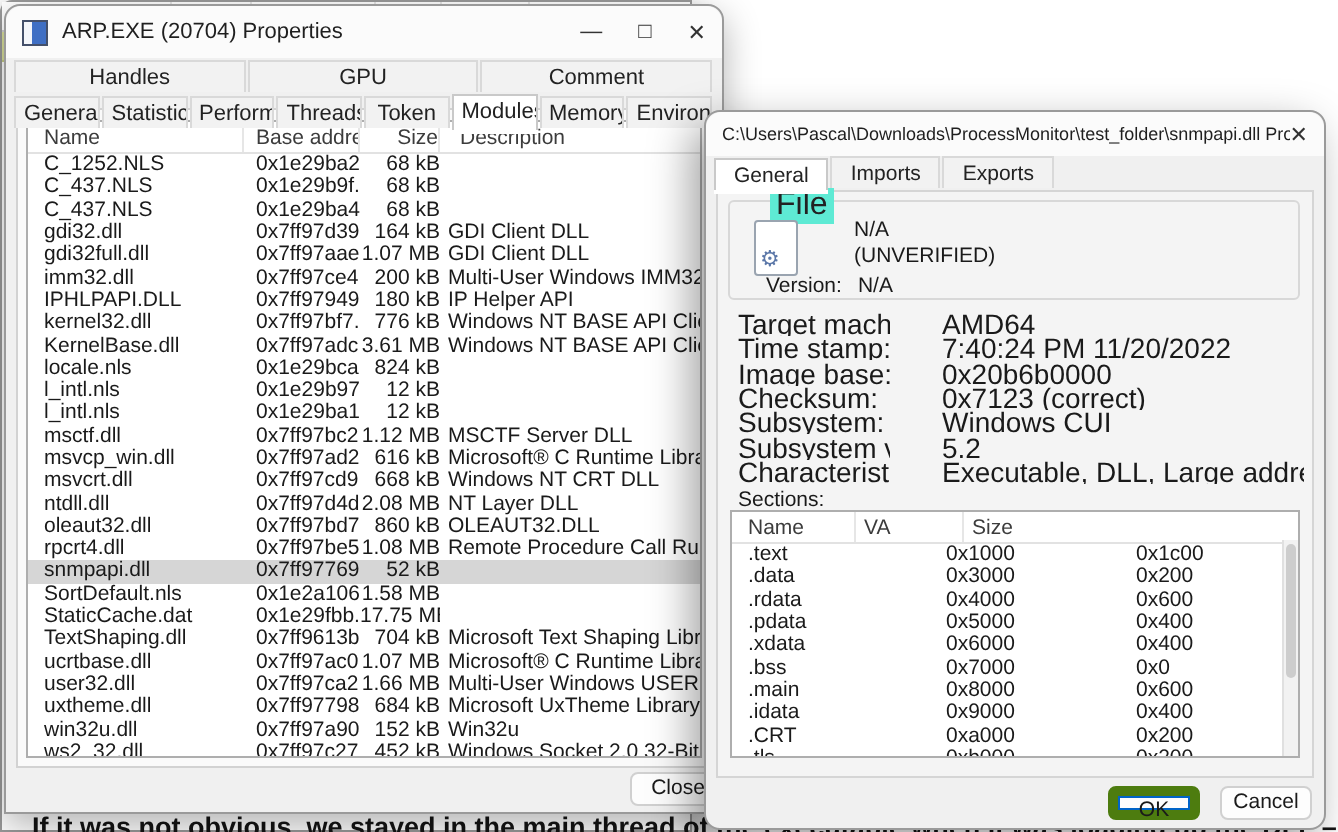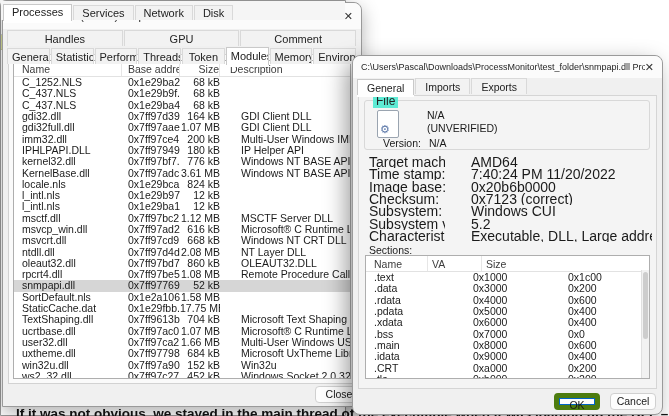--- a/index.html
+++ b/index.html
@@ -40,21 +40,21 @@
   .tcell { font-size:10.5px; color:#1a1a1a; white-space:nowrap; overflow:hidden; line-height:11px; }
 
   
   .mods-cols > :nth-child(1) { width:108px; padding-left:8px; }
   .mods-cols > :nth-child(2) { width:58px;  padding-left:6px; }
   .mods-cols > :nth-child(3) { width:40px;  justify-content:flex-end; text-align:right; }
   .mods-cols > :nth-child(4) { flex:1; padding-left:10px; border-right:none; }
   #modules-body .trow > :nth-child(1) { width:108px; padding-left:8px; }
   #modules-body .trow > :nth-child(2) { width:58px; padding-left:6px; }
   #modules-body .trow > :nth-child(3) { width:40px; text-align:right; }
-  #modules-body .trow > :nth-child(4) { flex:1; padding-left:21px; }
+  #modules-body .trow > :nth-child(4) { flex:1; padding-left:4px; }
 
   .btn { font-size:10.5px; background:#fdfdfd; border:1px solid #d0d0d0; border-radius:4px; text-align:center; color:#1a1a1a; }
   #close-btn { position:absolute; right:-2px; bottom:3px; width:48px; height:17px; line-height:15px; z-index:1; }
 
   
   #proc-win { left:370px; top:0; width:346px; height:416px; background:#ffffff; border:1px solid #9a9a9a; border-radius:6px 0 0 0; z-index:2; box-shadow:0 4px 12px rgba(0,0,0,.25); }
   #proc-tabs { padding:2px 2px 0 2px; background:#f5f5f5; }
   #proc-tabs .tab { height:15px; padding:1px 8px; }
   #proc-tabs .tab.active { height:17px; }
   .ph { display:flex; height:15px; border-bottom:1px solid #cfcfcf; background:#ffffff; }
@@ -77,21 +77,21 @@
 
   
   #dll-dlg { left:352px; top:55px; width:311px; height:360px; border-radius:8px; z-index:3; box-shadow:-6px 8px 22px rgba(0,0,0,.38); }
   #dll-dlg .titlebar { height:22px; border-radius:8px 8px 0 0; }
   #dll-dlg .title { font-size:9px; }
   #dll-tabs { margin-top:0; padding:0 4px; }
   #dll-tabs .tab { font-size:10.5px; height:16px; }
   #dll-panel { position:absolute; left:5px; right:5px; top:39px; bottom:25px; background:#f4f4f4; border:1px solid #d5d5d5; }
 
   .groupbox { position:absolute; left:5px; right:6px; top:4px; height:50px; border:1px solid #d8d8d8; border-radius:3px; }
-  .gb-label { position:absolute; top:-7px; left:8px; background:#5eead4; padding:0 3px; font-size:12px; color:#222; }
+  .gb-label { position:absolute; top:-7px; left:20px; background:#5eead4; padding:0 3px; font-size:16px; color:#222; }
   .file-icon { position:absolute; left:12px; top:9px; width:22px; height:28px; background:#fff; border:1px solid #9aa4b0; border-radius:2px; }
   .file-icon::after { content:"⚙"; position:absolute; left:2px; bottom:1px; font-size:11px; color:#5b77a8; }
   .file-na { position:absolute; left:62px; top:8px; font-size:10.5px; }
   .file-unv { position:absolute; left:62px; top:21px; font-size:10.5px; }
   .file-verrow { position:absolute; left:18px; top:36px; font-size:10.5px; display:flex; gap:8px; }
 
   #fields { position:absolute; left:10px; top:60px; right:4px; }
   .frow { display:flex; height:12.3px; align-items:center; }
   .fcell { font-size:14px; white-space:nowrap; overflow:hidden; line-height:12px; }
   .frow > :nth-child(1) { width:76px; flex:0 0 auto; }
@@ -315,26 +315,20 @@
             <div class="tcell">452 kB</div>
             <div class="tcell">Windows Socket 2.0 32-Bit DLL</div>
           </div>
         </div>
     </div>
   </div>
   <div class="btn" id="close-btn">Close</div>
 </div>
 
 <div id="proc-win">
-  <div class="tabs" id="proc-tabs">
-      <div class="tab active">Processes</div>
-      <div class="tab">Services</div>
-      <div class="tab">Network</div>
-      <div class="tab">Disk</div>
-    </div>
   <div class="ph">
       <div class="hcell">Name</div>
       <div class="hcell">PID</div>
       <div class="hcell">Private WS</div>
       <div class="hcell">CPU</div>
       <div class="hcell">I/O total ...</div>
       <div class="hcell">Private b</div>
     </div>
   <div class="proc-row">
     <div class="pcell c1">

